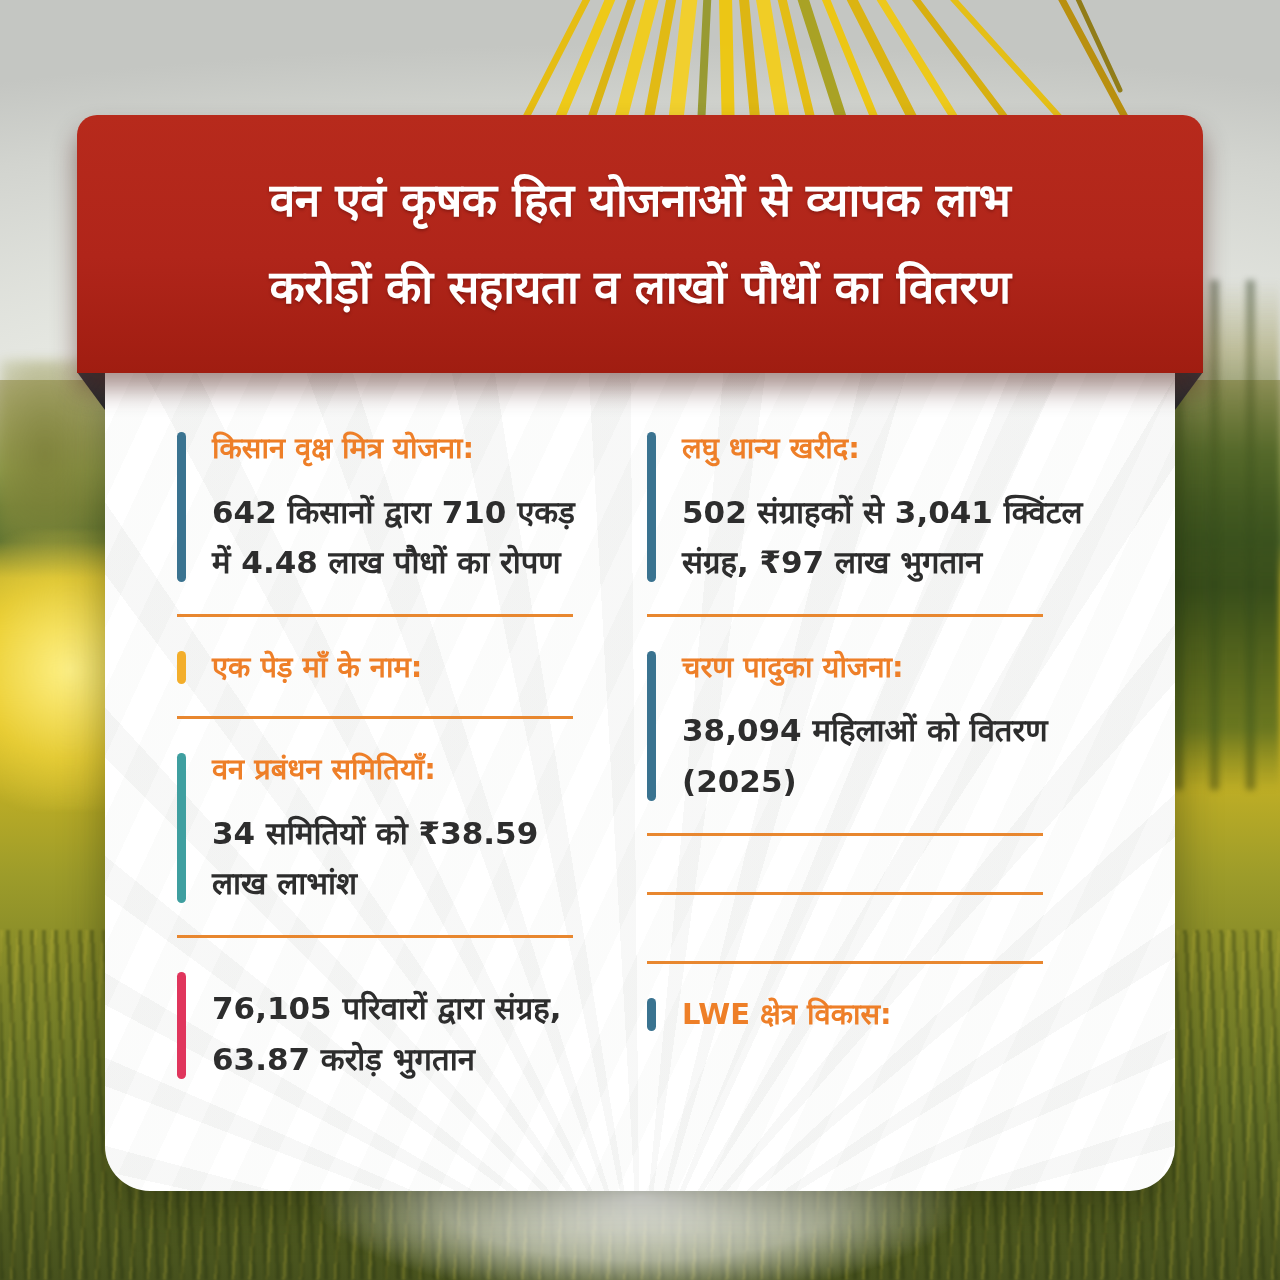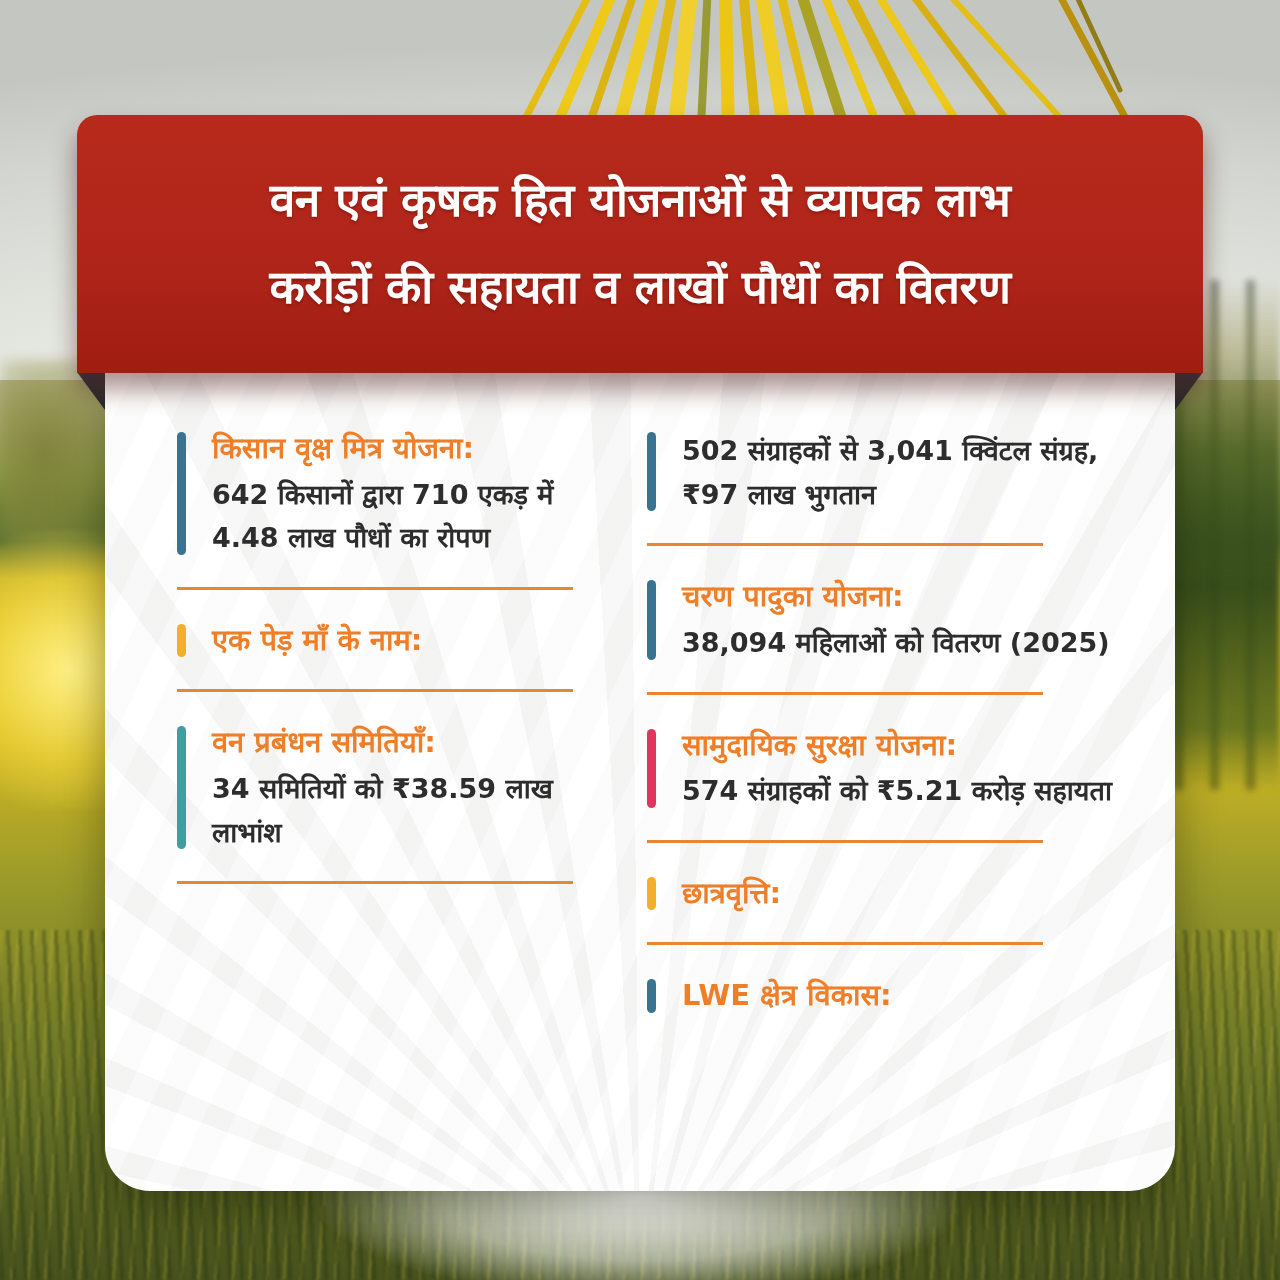--- a/index.html
+++ b/index.html
@@ -94,21 +94,21 @@
 
   .item{display:flex;gap:26px;}
   .bar{flex:0 0 9px;border-radius:4.5px;margin:5px 0;background:#3a7390;}
   .item-text{flex:1 1 auto;}
   .item-title{
     color:var(--accent-orange,#ee7f28);
     font-size:29px;font-weight:700;line-height:1.5;
   }
   .item-body{
     color:var(--body-text,#2d2d2d);
-    font-size:27px;font-weight:600;line-height:1.62;margin-top:2px;
+    font-size:31px;font-weight:600;line-height:1.62;margin-top:16px;
   }
   .divider{
     height:0;border-top:3px solid var(--divider-orange,#e8872f);
     width:100%;max-width:396px;margin:27px 0 29px 0;
   }
 
   
   .banner{
     left:77px;top:115px;width:1126px;height:258px;z-index:6;
     background:linear-gradient(180deg,#b72a1c 0%, #b0251a 55%, #a01d11 100%);
@@ -189,55 +189,49 @@
         <div class="item-text">
           <div class="item-title">वन प्रबंधन समितियाँ:</div>
           <div class="item-body">34 समितियों को ₹38.59 लाख लाभांश</div>
         </div>
       </div>
       <div class="divider"></div>
 
       <div class="item">
         <div class="bar" style="background: rgb(224, 53, 92);"></div>
         <div class="item-text">
+          <div class="item-body">76,105 परिवारों द्वारा संग्रह, 63.87 करोड़ भुगतान</div>
         </div>
       </div>
     </div>
 
     <div class="col">
       <div class="item">
         <div class="bar" style="background: rgb(58, 115, 144);"></div>
         <div class="item-text">
+          <div class="item-title">लघु धान्य खरीद:</div>
           <div class="item-body">502 संग्राहकों से 3,041 क्विंटल संग्रह, ₹97 लाख भुगतान</div>
         </div>
       </div>
       <div class="divider"></div>
 
       <div class="item">
         <div class="bar" style="background: rgb(58, 115, 144);"></div>
         <div class="item-text">
           <div class="item-title">चरण पादुका योजना:</div>
           <div class="item-body">38,094 महिलाओं को वितरण (2025)</div>
         </div>
       </div>
       <div class="divider"></div>
 
-      <div class="item">
-        <div class="bar" style="background: rgb(224, 53, 92);"></div>
-        <div class="item-text">
-          <div class="item-title">सामुदायिक सुरक्षा योजना:</div>
-          <div class="item-body">574 संग्राहकों को ₹5.21 करोड़ सहायता</div>
-        </div>
-      </div>
       <div class="divider"></div>
 
       <div class="item">
         <div class="bar" style="background: rgb(243, 174, 43);"></div>
         <div class="item-text">
-          <div class="item-title">छात्रवृत्ति:</div>
         </div>
       </div>
       <div class="divider"></div>
 
       <div class="item">
         <div class="bar" style="background: rgb(58, 115, 144);"></div>
         <div class="item-text">
           <div class="item-title">LWE क्षेत्र विकास:</div>
         </div>
       </div>

